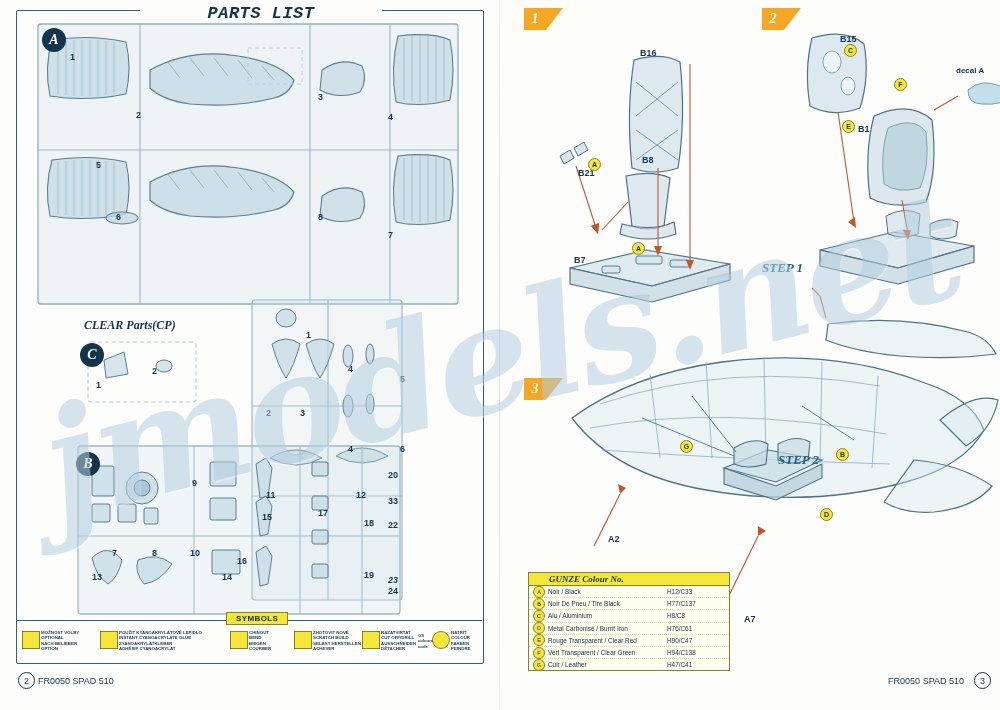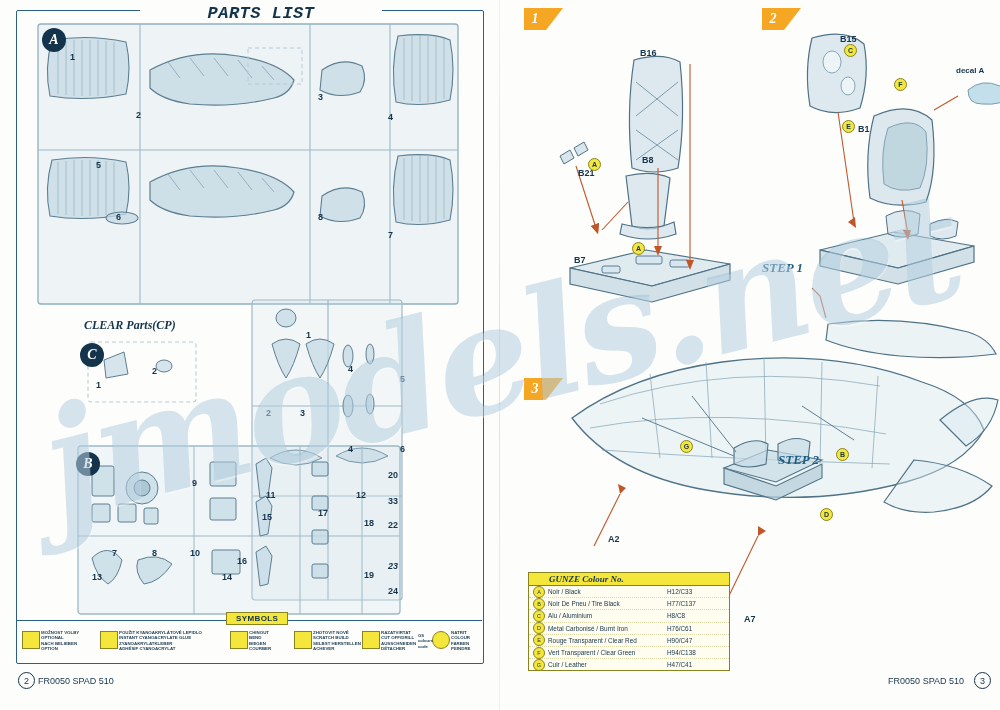--- a/index.html
+++ b/index.html
@@ -417,21 +417,21 @@
     <div class="pnum" style="left:92px; top:572px;">13</div>
     <div class="pnum" style="left:222px; top:572px;">14</div>
     <div class="pnum" style="left:262px; top:512px;">15</div>
     <div class="pnum" style="left:237px; top:556px;">16</div>
     <div class="pnum" style="left:318px; top:508px;">17</div>
     <div class="pnum" style="left:364px; top:518px;">18</div>
     <div class="pnum" style="left:364px; top:570px;">19</div>
     <div class="pnum" style="left:388px; top:470px;">20</div>
     <div class="pnum" style="left:388px; top:496px;">33</div>
     <div class="pnum" style="left:388px; top:520px;">22</div>
-    <div class="pnum" style="left:388px; top:561px;font-style:italic;">23</div>
+    <div class="pnum" style="left:388px; top:575px;font-style:italic;">23</div>
     <div class="pnum" style="left:388px; top:586px;">24</div>
     <div class="pnum" style="left:266px; top:408px;">2</div>
     <div class="pnum" style="left:300px; top:408px;">3</div>
     <div class="pnum" style="left:348px; top:364px;">4</div>
     <div class="pnum" style="left:400px; top:374px;">5</div>
     <div class="pnum" style="left:348px; top:444px;">4</div>
     <div class="pnum" style="left:400px; top:444px;">6</div>
     <div class="pnum" style="left:306px; top:330px;">1</div>
 
     <div class="symbols-bar">

